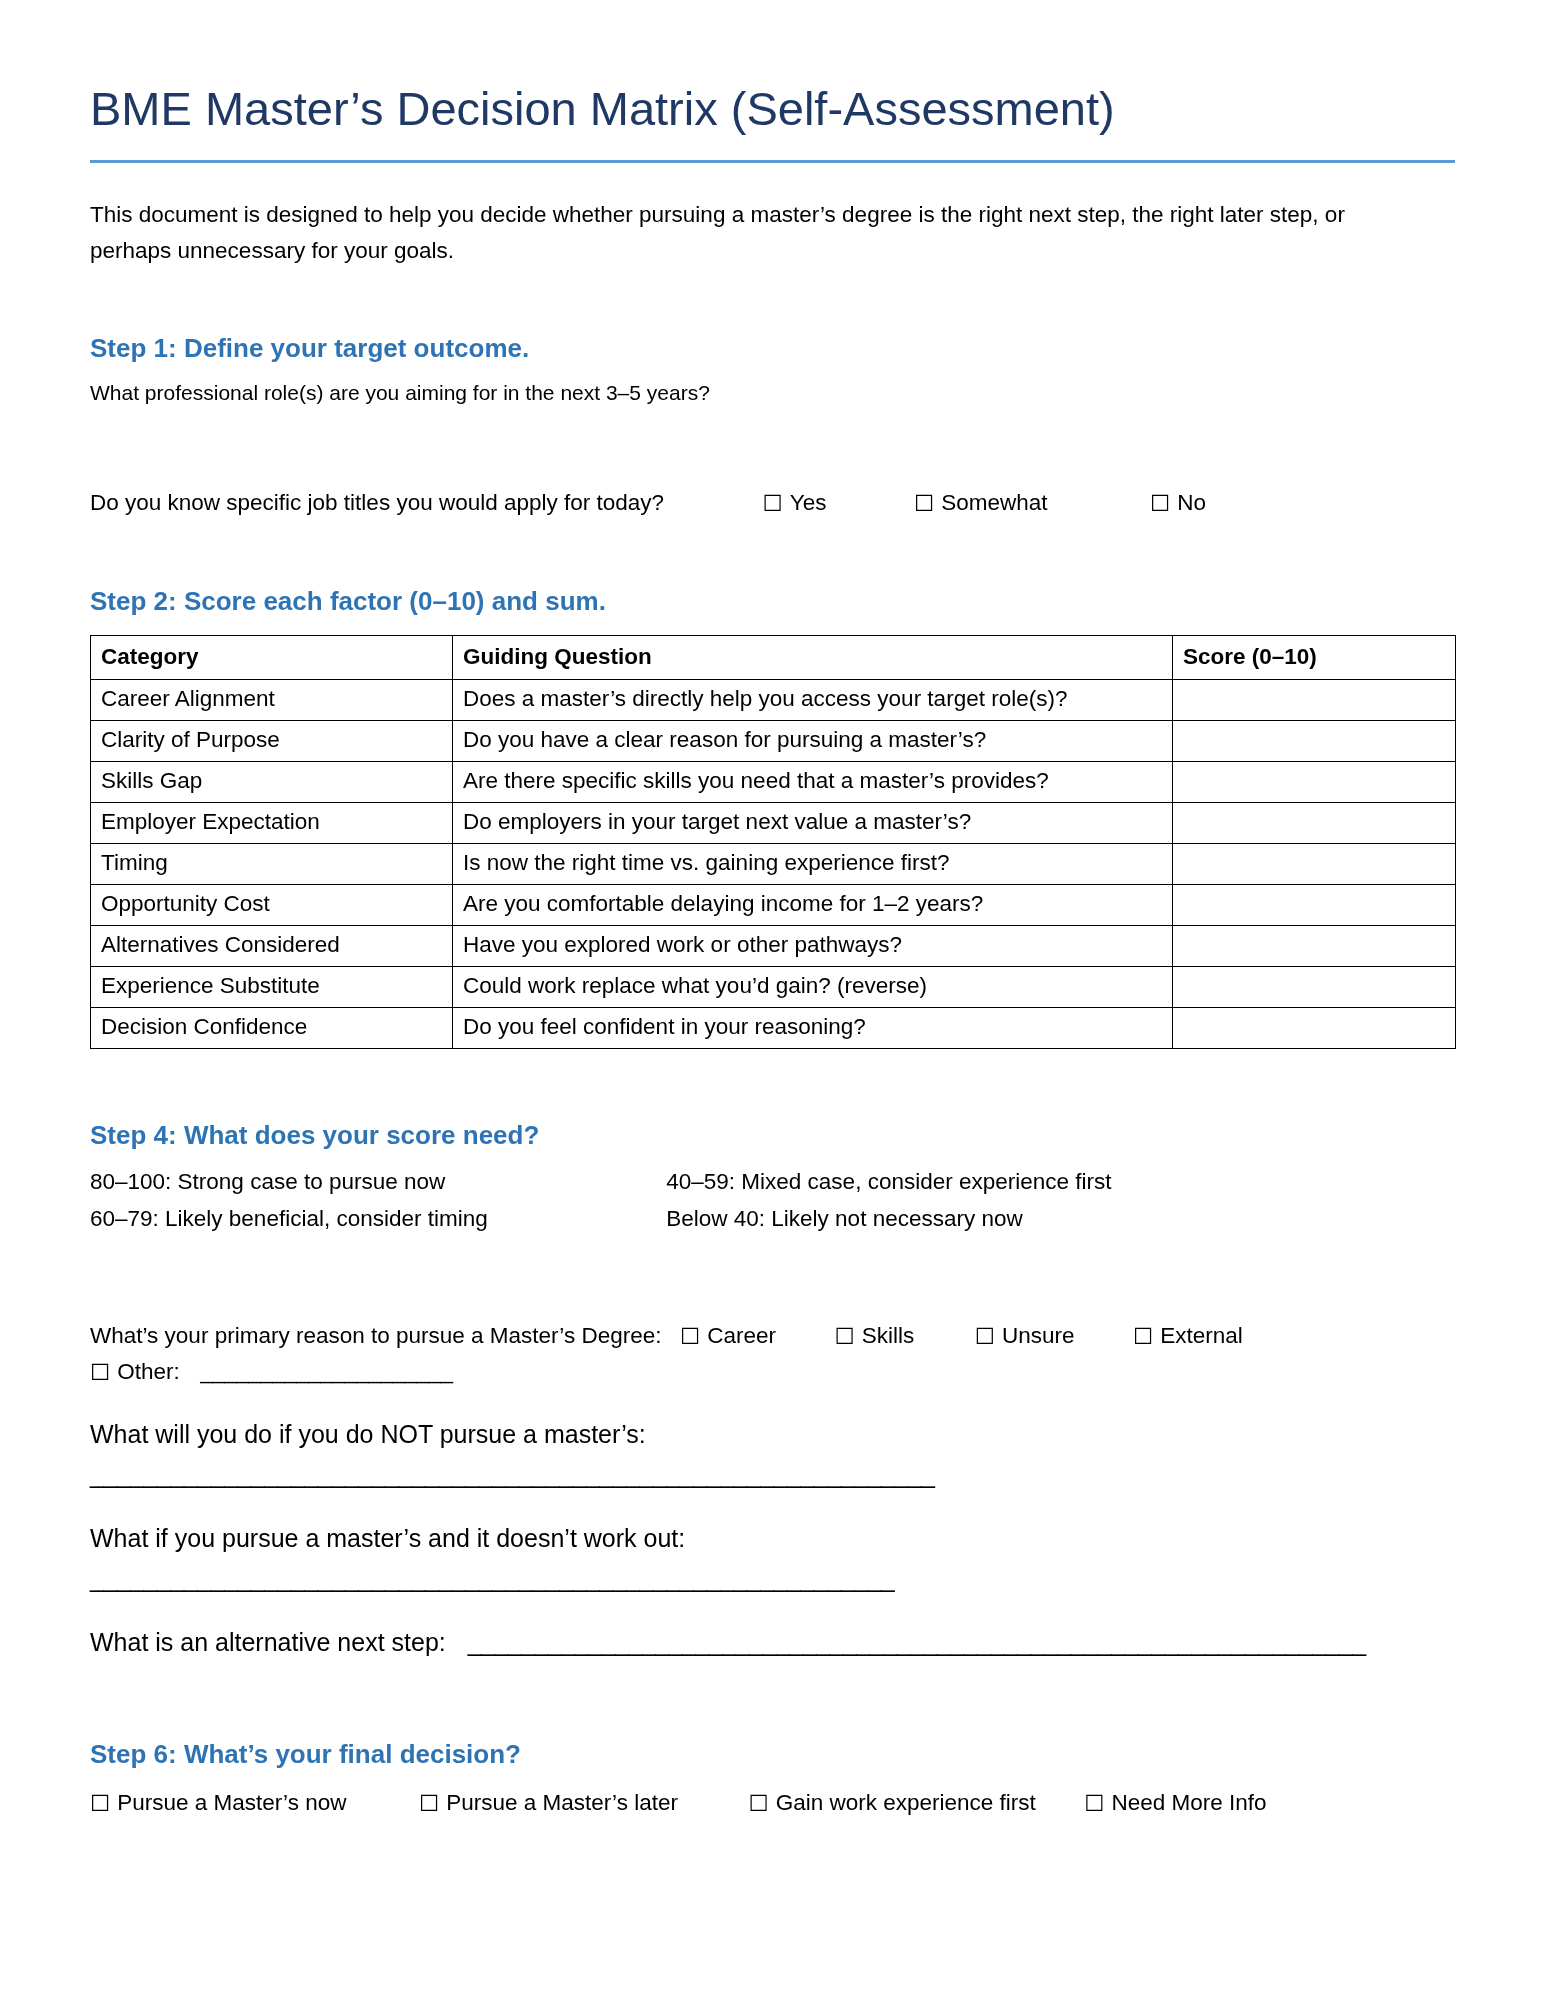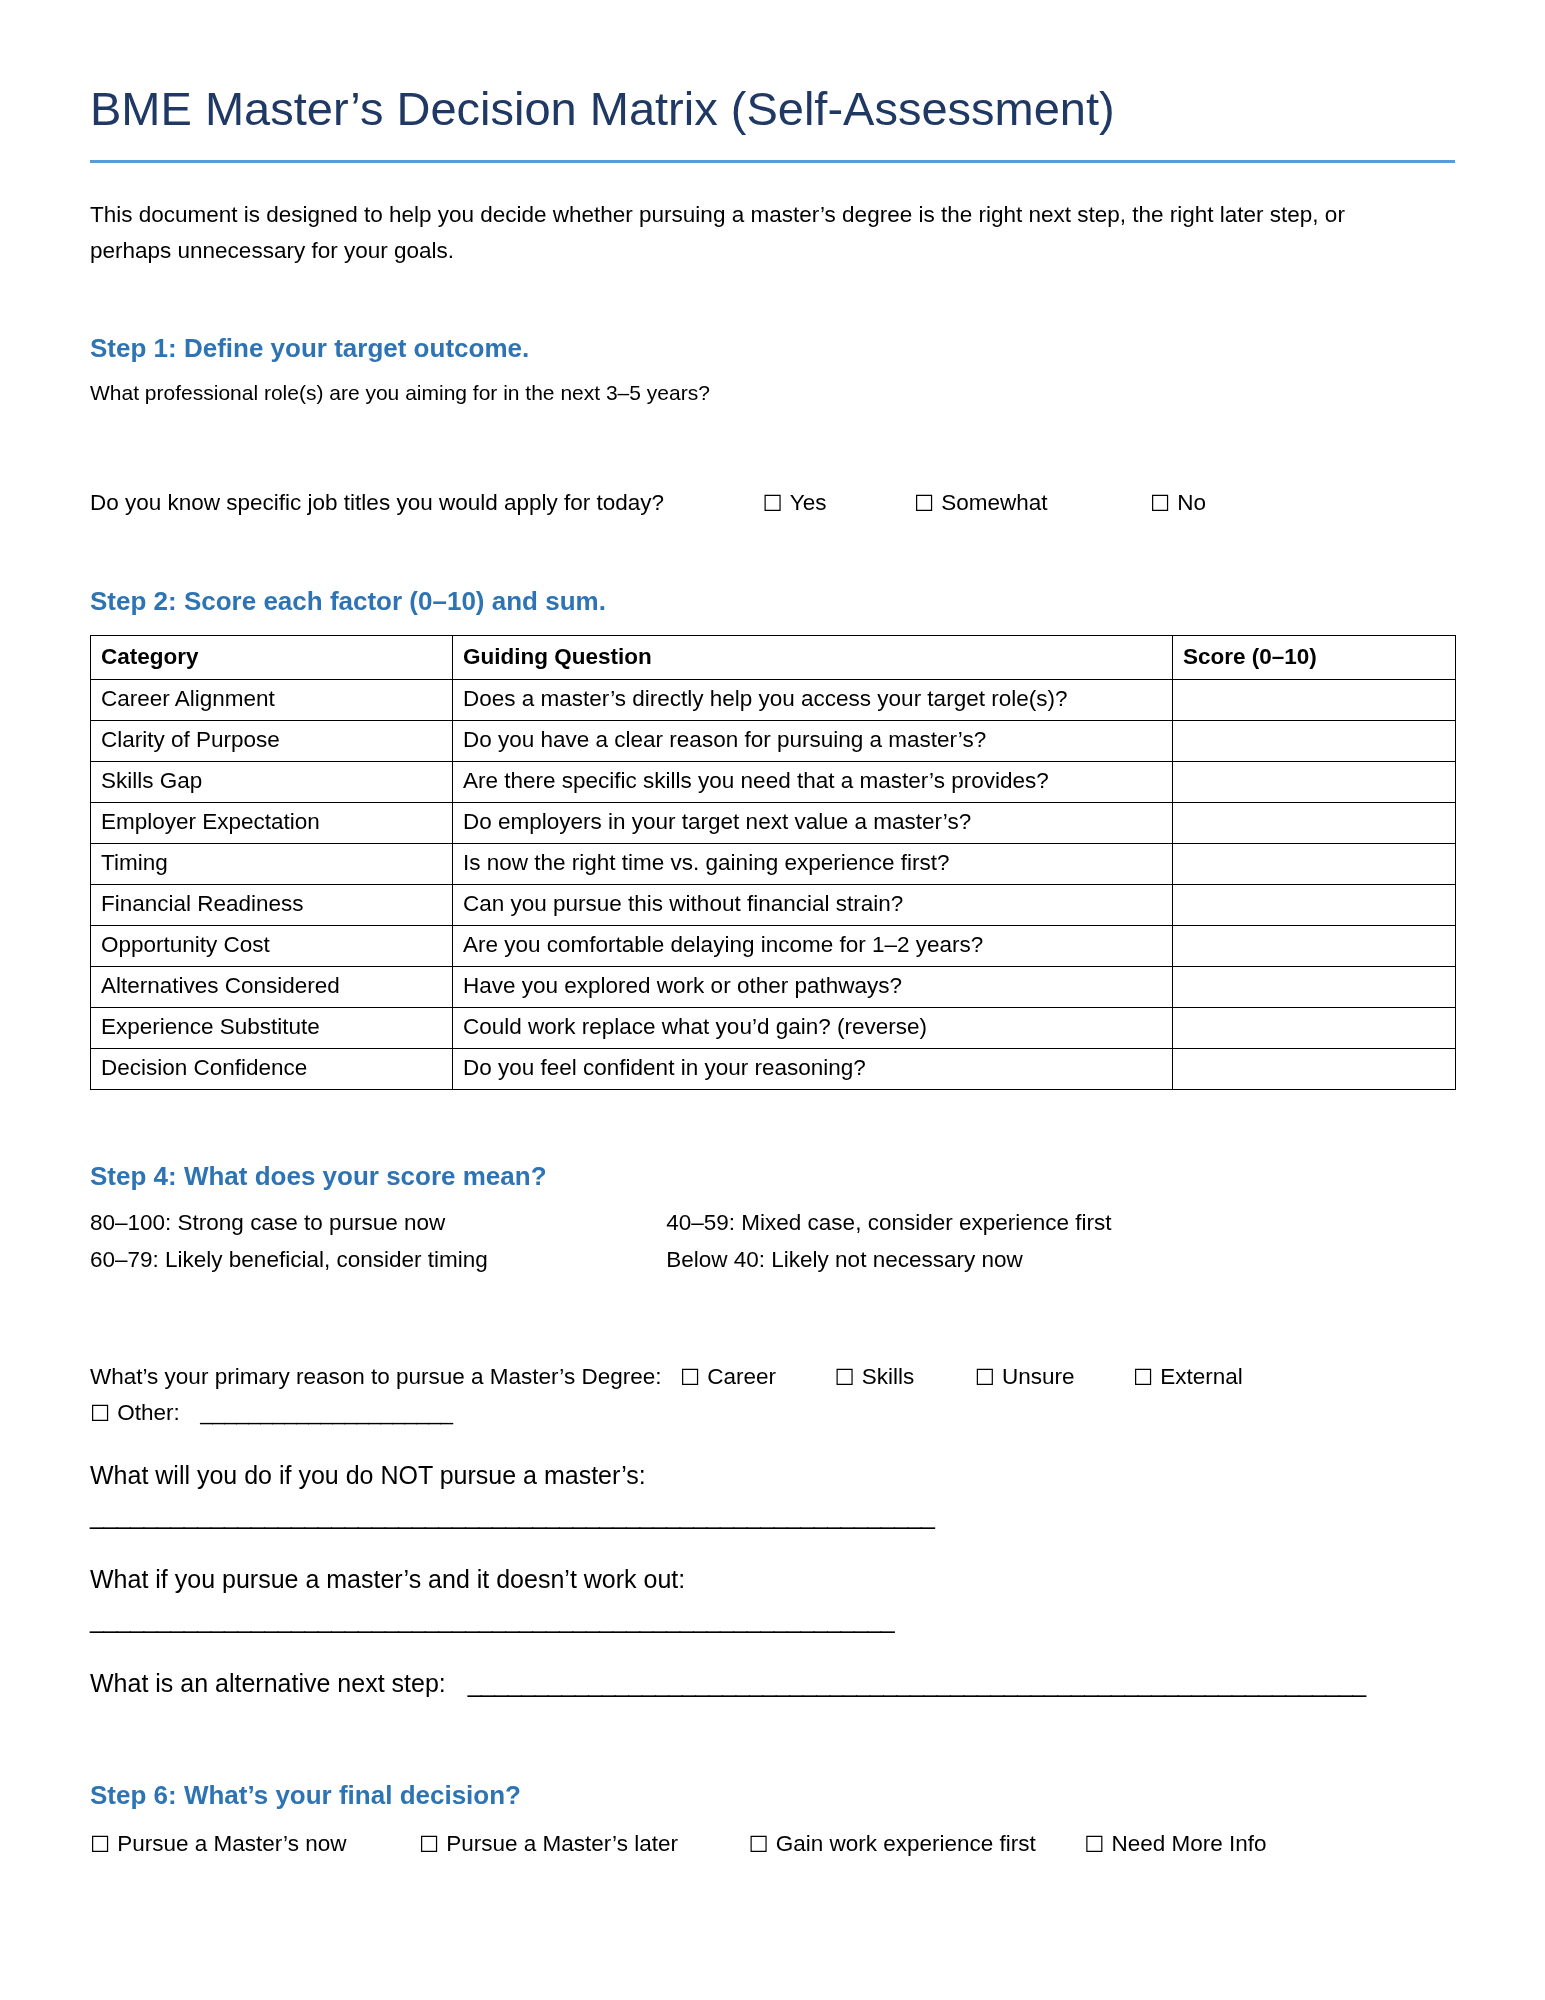--- a/index.html
+++ b/index.html
@@ -223,25 +223,20 @@
           <td>Employer Expectation</td>
           <td>Do employers in your target next value a master’s?</td>
           <td></td>
         </tr>
         <tr>
           <td>Timing</td>
           <td>Is now the right time vs. gaining experience first?</td>
           <td></td>
         </tr>
         <tr>
-          <td>Financial Readiness</td>
-          <td>Can you pursue this without financial strain?</td>
-          <td></td>
-        </tr>
-        <tr>
           <td>Opportunity Cost</td>
           <td>Are you comfortable delaying income for 1–2 years?</td>
           <td></td>
         </tr>
         <tr>
           <td>Alternatives Considered</td>
           <td>Have you explored work or other pathways?</td>
           <td></td>
         </tr>
         <tr>
@@ -252,21 +247,21 @@
         <tr>
           <td>Decision Confidence</td>
           <td>Do you feel confident in your reasoning?</td>
           <td></td>
         </tr>
       </tbody>
     </table>
 
     <div class="sp-before-step4"></div>
 
-    <h2 class="step-heading">Step 4: What does your score mean?</h2>
+    <h2 class="step-heading">Step 4: What does your score need?</h2>
     <div class="sp-step4-body"></div>
     <div class="two-col">
       <span class="left">80–100: Strong case to pursue now</span>
       <span class="right">40–59: Mixed case, consider experience first</span>
     </div>
     <div class="two-col">
       <span class="left">60–79: Likely beneficial, consider timing</span>
       <span class="right">Below 40: Likely not necessary now</span>
     </div>
 

